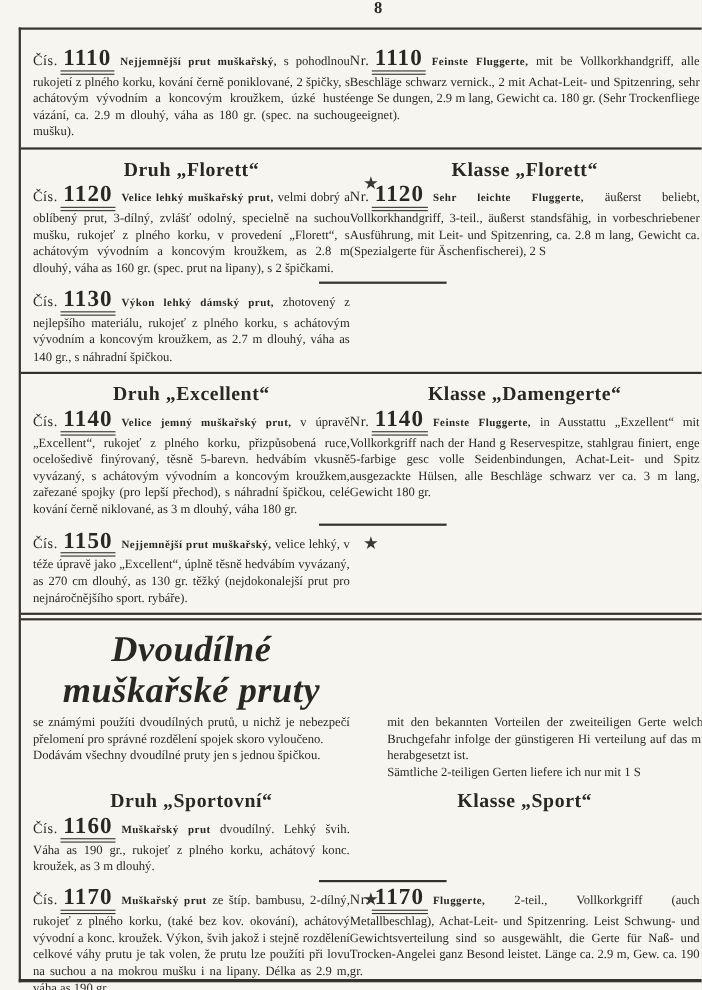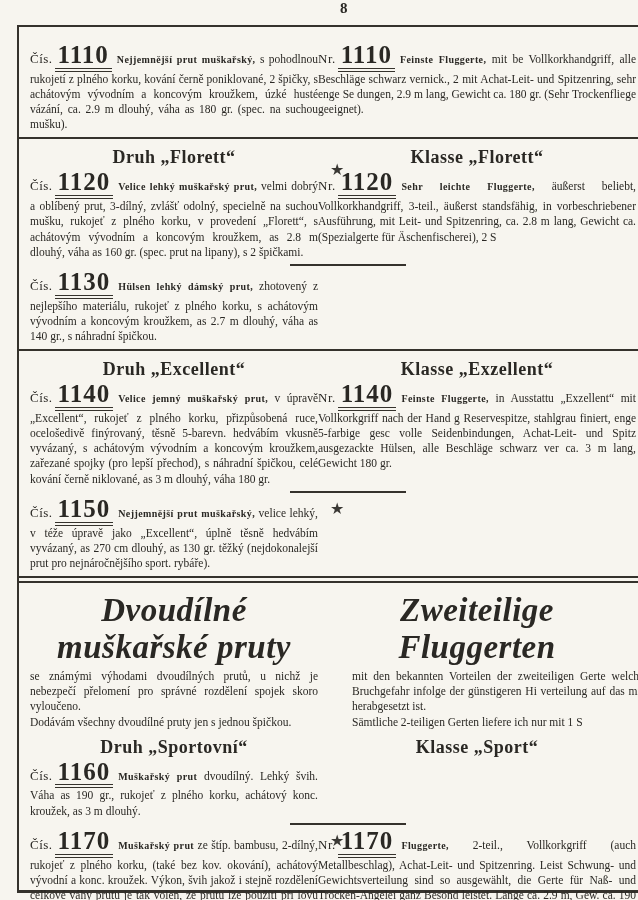--- a/index.html
+++ b/index.html
@@ -14,21 +14,21 @@
     position:absolute; left:17px; top:25px; width:706px; height:868px;
     border-left:2px solid #35322c; border-top:2px solid #35322c; border-bottom:3px solid #35322c;
     box-sizing:border-box; padding:6px 0 0 11px;
   }
   .row { display:flex; position:relative; align-items:flex-start; }
   .col-cz { width:288px; flex:0 0 288px; }
   .col-de { width:318px; flex:0 0 318px; margin-left:34px; }
   .item-para { margin:0; font-size:11.5px; line-height:1.32; text-align:justify; }
   .prefix { font-size:13px; letter-spacing:0.5px; }
   .num {
-    display:inline-block; font-size:25px; font-weight:bold; line-height:0.95;
+    display:inline-block; font-size:21px; font-weight:bold; line-height:0.95;
     border-bottom:4px double #35322c; padding:0 3px 1px 3px; margin:0 5px 0 2px;
     letter-spacing:1px;
   }
   .title { font-size:10px; font-weight:bold; letter-spacing:0.4px; }
   .sec-header { margin:3px 0 2px 0; font-size:18px; font-weight:bold; text-align:center; letter-spacing:0.5px; }
   .big-heading { margin:4px 0 3px 0; font-size:33px; font-weight:bold; font-style:italic; text-align:center; letter-spacing:0.5px; }
   .intro-para { margin:0; font-size:11.5px; line-height:1.32; text-align:justify; }
   .hr-full { border:none; border-top:2px solid #35322c; margin:5px 0 5px -11px; width:706px; }
   .hr-double { border:none; border-top:2px solid #35322c; border-bottom:2px solid #35322c; height:3px; margin:5px 0 5px -11px; width:706px; }
   .hr-short { border:none; border-top:2px solid #35322c; width:116px; margin:4px 0 4px 260px; }
@@ -59,51 +59,50 @@
     </div>
 
     <div class="row">
       <p class="item-para col-cz"><span class="prefix">Čís.</span><span class="num">1120</span><span class="title">Velice lehký muškařský prut,</span> <span>velmi dobrý a oblíbený prut, 3-dílný, zvlášť odolný, specielně na suchou mušku, rukojeť z plného korku, v provedení „Florett“, s achátovým vývodním a koncovým kroužkem, as 2.8 m dlouhý, váha as 160 gr. (spec. prut na lipany), s 2 špičkami.</span></p>
       <p class="item-para col-de"><span class="prefix">Nr.</span><span class="num">1120</span><span class="title">Sehr leichte Fluggerte,</span> <span>äußerst beliebt, Vollkorkhandgriff, 3-teil., äußerst standsfähig, in vorbeschriebener Ausführung, mit Leit- und Spitzenring, ca. 2.8 m lang, Gewicht ca. (Spezialgerte für Äschenfischerei), 2 S</span></p>
     </div>
 
     <hr class="hr-short">
 
     <div class="row">
-      <p class="item-para col-cz"><span class="prefix">Čís.</span><span class="num">1130</span><span class="title">Hülsen lehký dámský prut,</span> <span>zhotovený z nejlepšího materiálu, rukojeť z plného korku, s achátovým vývodním a koncovým kroužkem, as 2.7 m dlouhý, váha as 140 gr., s náhradní špičkou.</span></p>
+      <p class="item-para col-cz"><span class="prefix">Čís.</span><span class="num">1130</span><span class="title">Výkon lehký dámský prut,</span> <span>zhotovený z nejlepšího materiálu, rukojeť z plného korku, s achátovým vývodním a koncovým kroužkem, as 2.7 m dlouhý, váha as 140 gr., s náhradní špičkou.</span></p>
     </div>
 
     <hr class="hr-full">
 
     <div class="row">
       <div class="sec-header col-cz">Druh „Excellent“</div>
-      <div class="sec-header col-de">Klasse „Exzellent“</div>
+      <div class="sec-header col-de">Klasse „Damengerte“</div>
     </div>
 
     <div class="row">
       <p class="item-para col-cz"><span class="prefix">Čís.</span><span class="num">1140</span><span class="title">Velice jemný muškařský prut,</span> <span>v úpravě „Excellent“, rukojeť z plného korku, přizpůsobená ruce, ocelošedivě finýrovaný, těsně 5-barevn. hedvábím vkusně vyvázaný, s achátovým vývodním a koncovým kroužkem, zařezané spojky (pro lepší přechod), s náhradní špičkou, celé kování černě niklované, as 3 m dlouhý, váha 180 gr.</span></p>
       <p class="item-para col-de"><span class="prefix">Nr.</span><span class="num">1140</span><span class="title">Feinste Fluggerte,</span> <span>in Ausstattu „Exzellent“ mit Vollkorkgriff nach der Hand g Reservespitze, stahlgrau finiert, enge 5-farbige gesc volle Seidenbindungen, Achat-Leit- und Spitz ausgezackte Hülsen, alle Beschläge schwarz ver ca. 3 m lang, Gewicht 180 gr.</span></p>
     </div>
 
     <hr class="hr-short">
 
     <div class="row">
       <p class="item-para col-cz"><span class="prefix">Čís.</span><span class="num">1150</span><span class="title">Nejjemnější prut muškařský,</span> <span>velice lehký, v téže úpravě jako „Excellent“, úplně těsně hedvábím vyvázaný, as 270 cm dlouhý, as 130 gr. těžký (nejdokonalejší prut pro nejnáročnějšího sport. rybáře).</span></p>
       <span class="star">★</span>
     </div>
 
     <hr class="hr-double">
 
     <div class="row">
       <div class="big-heading col-cz">Dvoudílné muškařské pruty</div>
-      <div class="big-heading col-de">Zweiteilige Fluggerten</div>
     </div>
     <div class="row">
       <div class="col-cz">
-        <p class="intro-para">se známými výhodami dvoudílných prutů, u nichž je nebezpečí přelomení pro správné rozdělení spojek skoro vyloučeno.</p>
+        <p class="intro-para">se známými použíti dvoudílných prutů, u nichž je nebezpečí přelomení pro správné rozdělení spojek skoro vyloučeno.</p>
         <p class="intro-para">Dodávám všechny dvoudílné pruty jen s jednou špičkou.</p>
       </div>
       <div class="col-de">
         <p class="intro-para">mit den bekannten Vorteilen der zweiteiligen Gerte welchen die Bruchgefahr infolge der günstigeren Hi verteilung auf das mindeste herabgesetzt ist.</p>
         <p class="intro-para">Sämtliche 2-teiligen Gerten liefere ich nur mit 1 S</p>
       </div>
     </div>
 
     <div class="row mt-sm">
       <div class="sec-header col-cz">Druh „Sportovní“</div>

